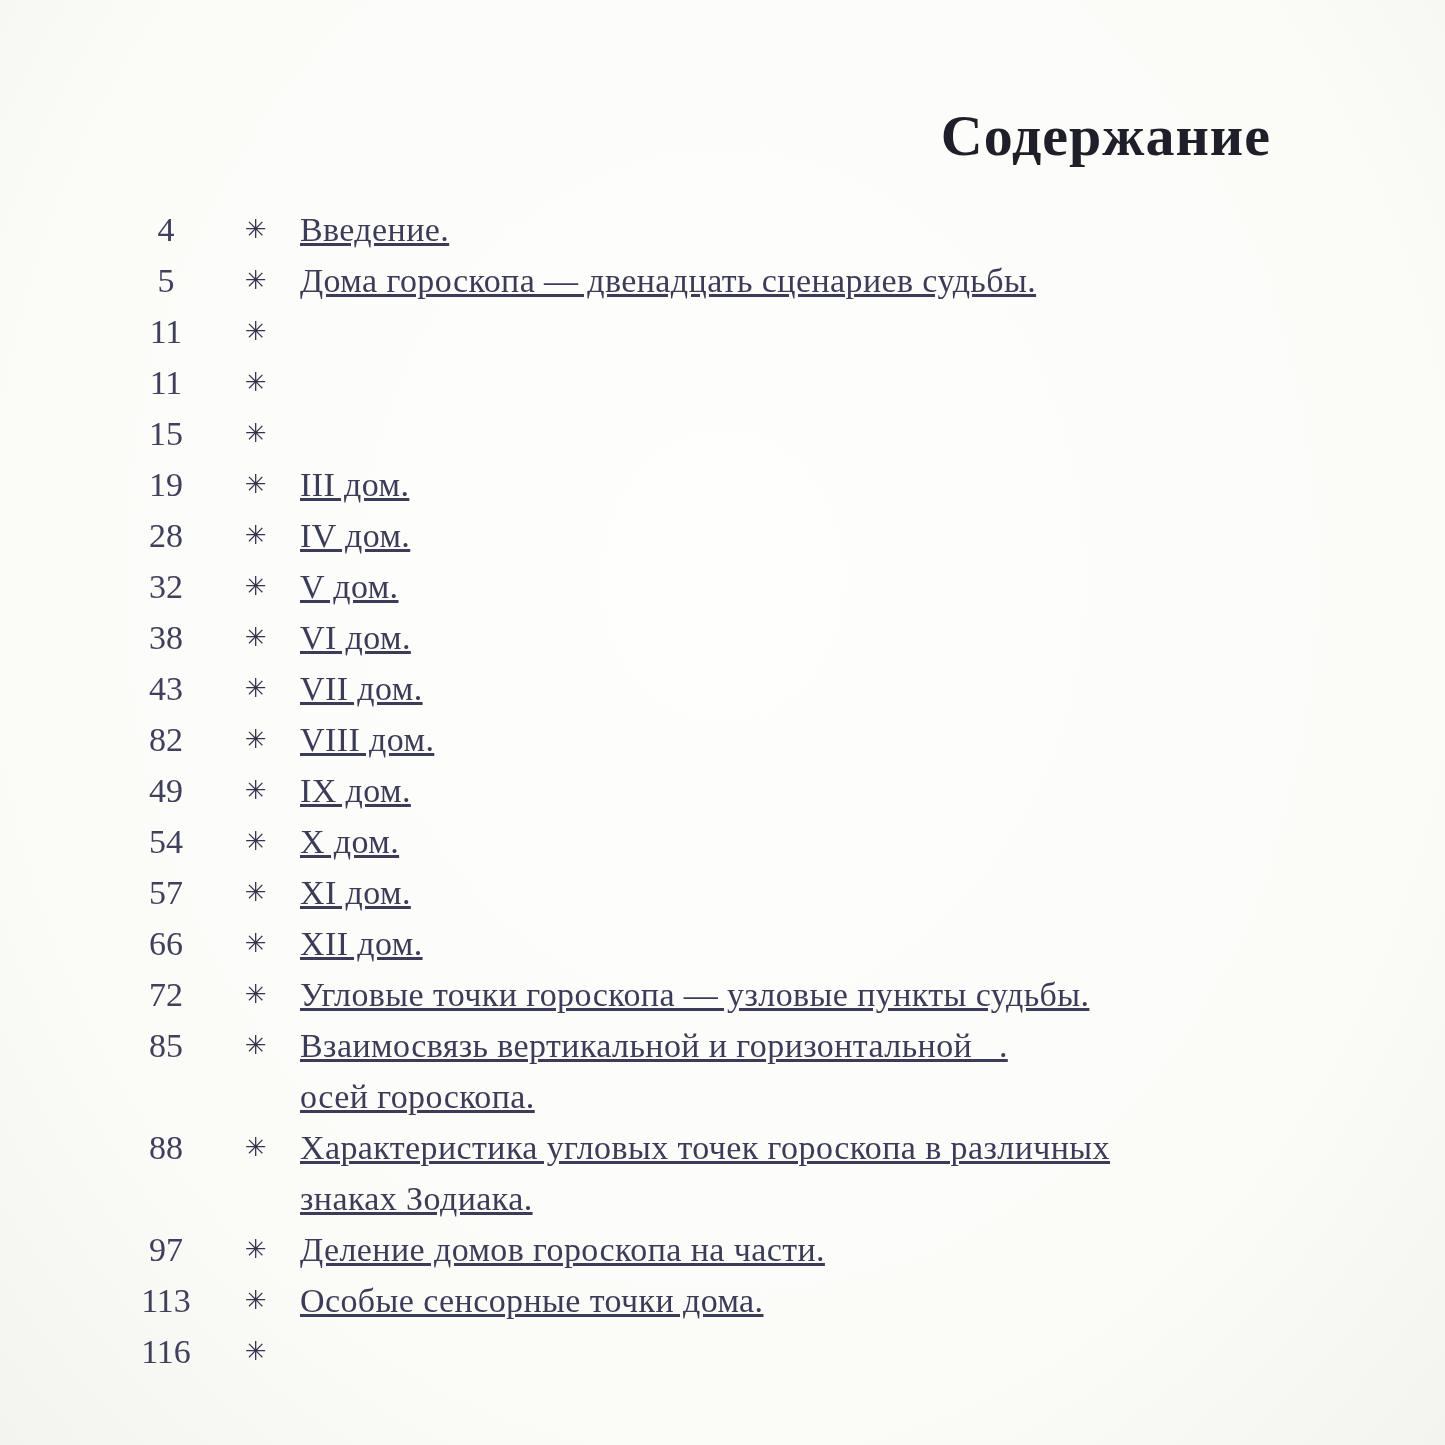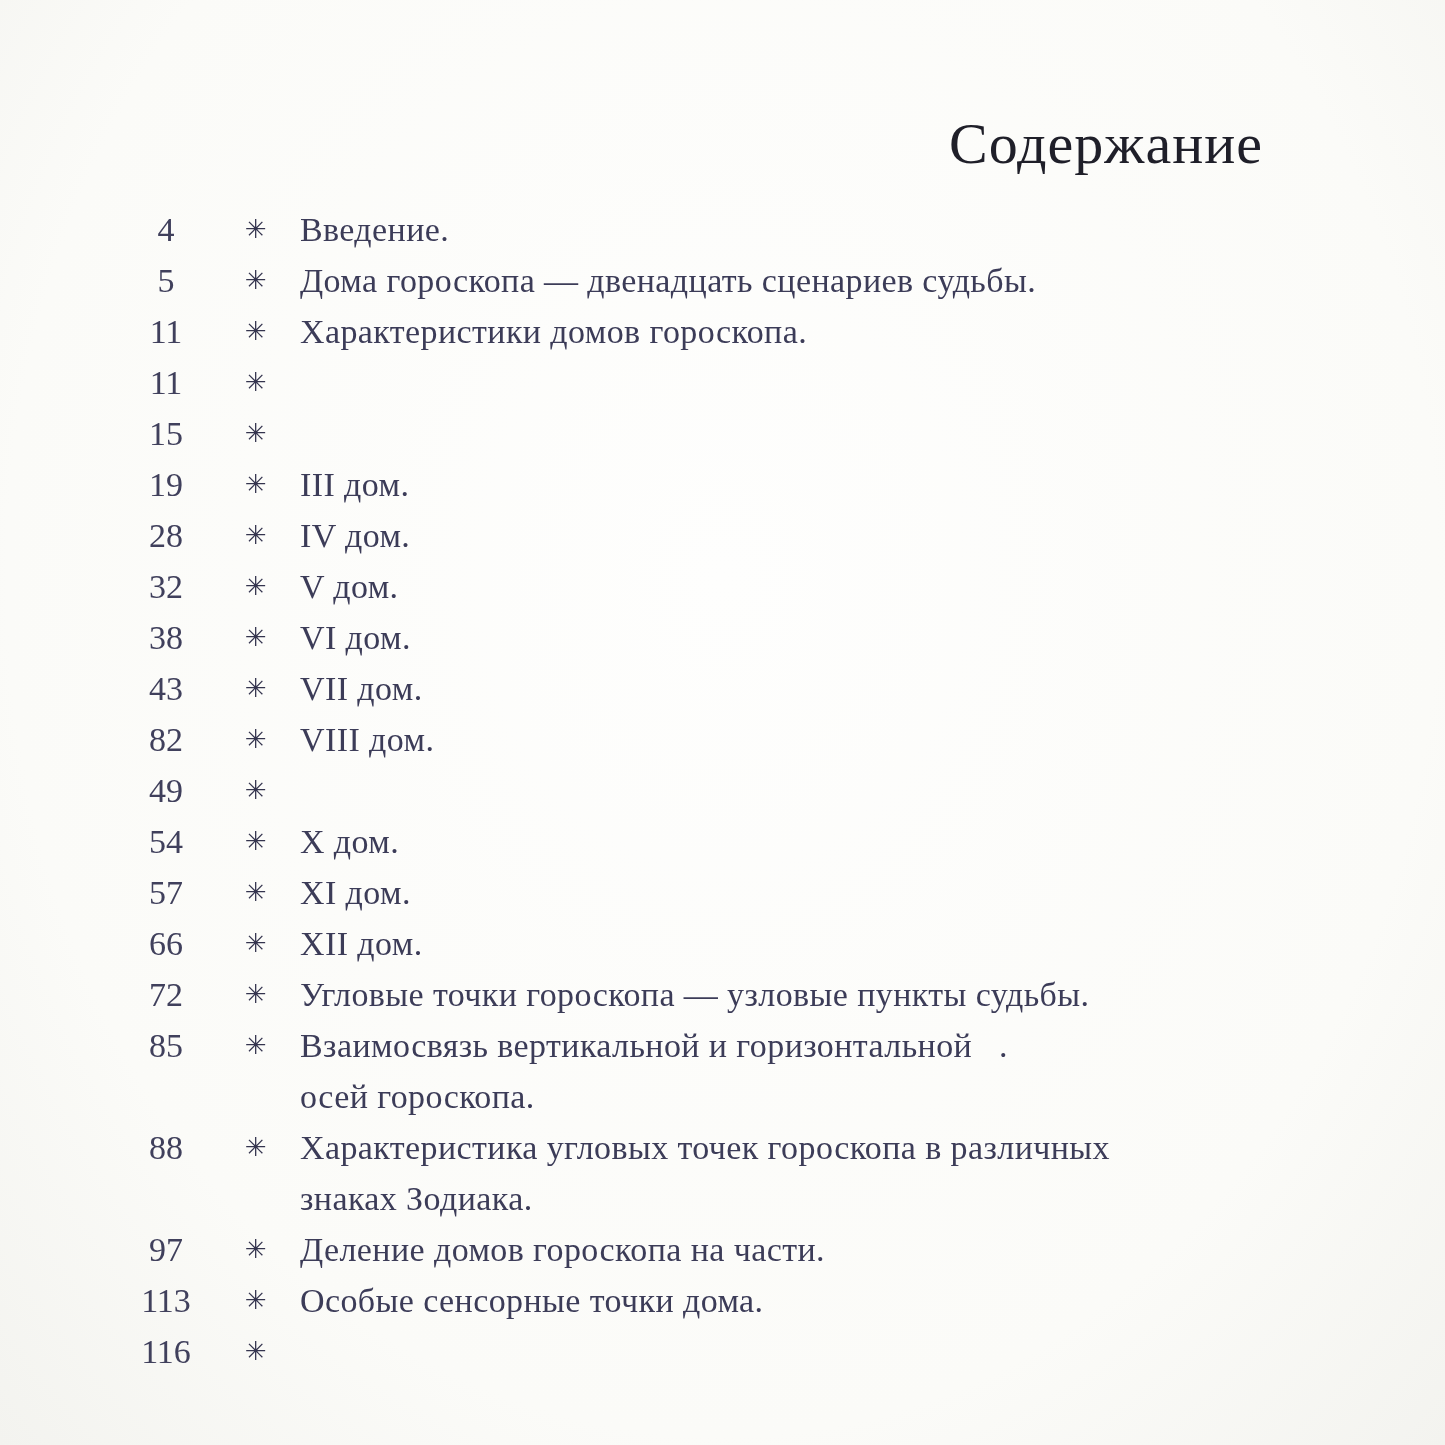--- a/index.html
+++ b/index.html
@@ -14,23 +14,23 @@
     margin: 0 auto;
     background: #fcfcfa;
     background-image: radial-gradient(ellipse at 50% 40%, #fefefd 0%, #fbfbf8 70%, #f3f3ef 100%);
     overflow: hidden;
     font-family: "Liberation Serif", "DejaVu Serif", serif;
   }
   .page-title {
     position: absolute;
     top: 98px;
     right: 170px;
-    margin: 12px;
+    margin: 4px;
     font-size: 58px;
-    font-weight: normal;
+    font-weight: bold;
     letter-spacing: 1px;
     color: #1f1f29;
   }
   .toc {
     position: absolute;
     top: 204px;
     left: 118px;
     right: 140px;
   }
   .toc-row {
@@ -49,20 +49,21 @@
     text-align: center;
     font-size: 26px;
     line-height: 51px;
     font-family: "DejaVu Sans", sans-serif;
     color: #34344e;
   }
   .toc-entry-title {
     white-space: pre-line;
     letter-spacing: 0.4px;
     padding-left: 2px;
+    text-decoration: underline;
   }
 </style>
 </head>
 <body>
 
 <div class="page">
 
   <h1 class="page-title">Содержание</h1>
 
   <div class="toc" id="toc-entries">
@@ -74,21 +75,20 @@
 
   <div class="toc-row">
     <span class="toc-page-num">5</span>
     <span class="toc-bullet">✳</span>
     <span class="toc-entry-title">Дома гороскопа — двенадцать сценариев судьбы.</span>
   </div>
 
   <div class="toc-row">
     <span class="toc-page-num">11</span>
     <span class="toc-bullet">✳</span>
-    <span class="toc-entry-title">Характеристики домов гороскопа.</span>
   </div>
 
   <div class="toc-row">
     <span class="toc-page-num">11</span>
     <span class="toc-bullet">✳</span>
   </div>
 
   <div class="toc-row">
     <span class="toc-page-num">15</span>
     <span class="toc-bullet">✳</span>
@@ -126,20 +126,21 @@
 
   <div class="toc-row">
     <span class="toc-page-num">82</span>
     <span class="toc-bullet">✳</span>
     <span class="toc-entry-title">VIII дом.</span>
   </div>
 
   <div class="toc-row">
     <span class="toc-page-num">49</span>
     <span class="toc-bullet">✳</span>
+    <span class="toc-entry-title">IX дом.</span>
   </div>
 
   <div class="toc-row">
     <span class="toc-page-num">54</span>
     <span class="toc-bullet">✳</span>
     <span class="toc-entry-title">X дом.</span>
   </div>
 
   <div class="toc-row">
     <span class="toc-page-num">57</span>

